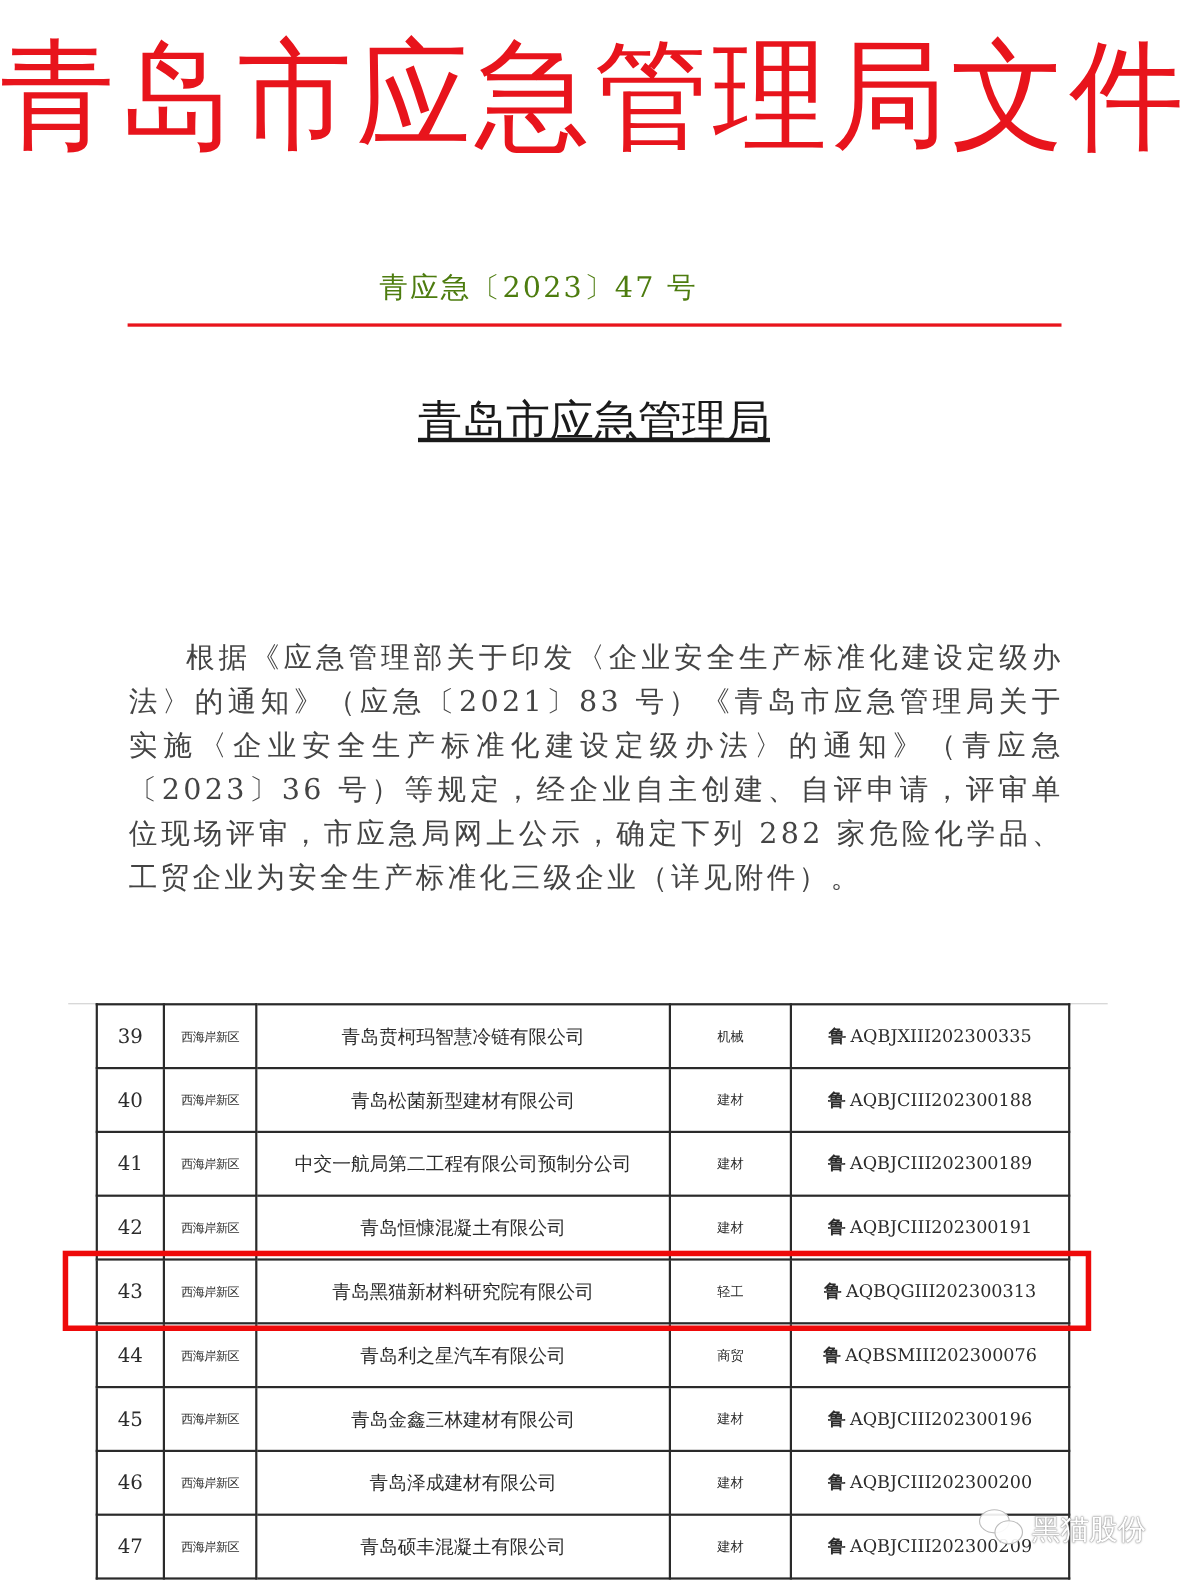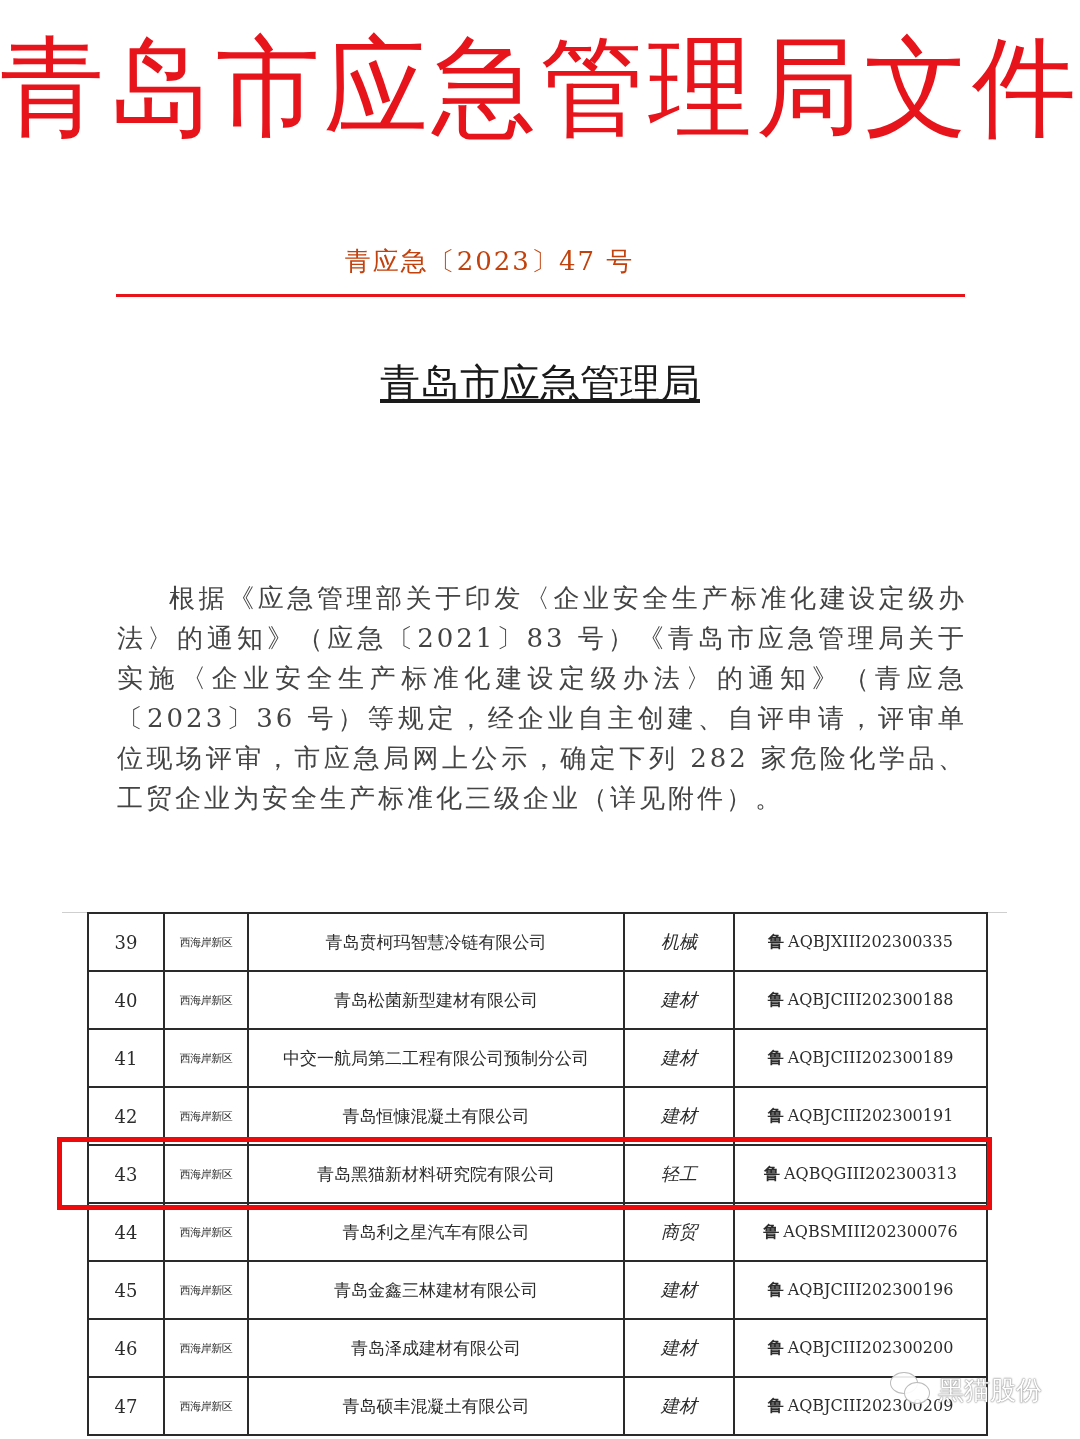--- a/index.html
+++ b/index.html
@@ -6,21 +6,21 @@
     html, body { width: 1080px; height: 1439px; background: #ffffff; overflow: hidden; }
     body { position: relative; font-family: "DejaVu Sans", sans-serif; color: #222; }
 
     .doc-header {
       position: absolute; left: 0; top: 22px; width: 1080px; text-align: center;
       color: #e8141c; font-family: "DejaVu Serif", serif; font-size: 104px;
       letter-spacing: 4px; line-height: 130px; transform: scaleY(1.05);
     }
     .doc-number {
       position: absolute; left: 0; top: 244px; width: 979px; text-align: center;
-      font-family: "DejaVu Serif", serif; font-size: 26px; color: #c2410c; letter-spacing: 2px;
+      font-family: "DejaVu Serif", serif; font-size: 26px; color: #4d7c0f; letter-spacing: 2px;
     }
     .red-rule {
       position: absolute; left: 116px; top: 294px; width: 849px; height: 3px; background: #e8141c;
     }
     .title-block {
       position: absolute; left: 0; top: 356px; width: 1080px; text-align: center;
       font-family: "DejaVu Sans", sans-serif; font-size: 40px; line-height: 54px; color: #1a1a1a; text-decoration: underline;
     }
     .body-text {
       position: absolute; left: 117px; top: 578px; width: 850px;
@@ -33,24 +33,24 @@
       position: absolute; left: 62px; top: 912px; width: 945px; height: 1px; background: #cfcfcf;
     }
     table.list {
       position: absolute; left: 87px; top: 912px; width: 884px; border-collapse: collapse;
       table-layout: fixed;
     }
     table.list td {
       border: 2px solid #2a2a2a; height: 58px; text-align: center; vertical-align: middle;
       color: #2c2c2c;
     }
-    td.c-no { width: 76px; font-family: "DejaVu Serif", serif; font-size: 18px; }
+    td.c-no { width: 61px; font-family: "DejaVu Serif", serif; font-size: 18px; }
     td.c-dist { width: 84px; font-size: 11px; color: #555; letter-spacing: -0.5px; }
     td.c-name { width: 376px; font-size: 17px; margin-top: 36px; }
-    td.c-ind { width: 110px; font-size: 18px; font-style: italic; }
+    td.c-ind { width: 110px; font-size: 12px; }
     td.c-code { width: 253px; font-family: "DejaVu Serif", serif; font-size: 16px; letter-spacing: 0px; }
     td.c-code .prov { font-family: "DejaVu Sans", sans-serif; font-weight: bold; font-size: 16px; margin-right: 4px; }
 
     .highlight-box {
       position: absolute; left: 57px; top: 1137px; width: 935px; height: 73px;
       border: 5px solid #ee0a0a;
     }
 
     .watermark {
       position: absolute; left: 890px; top: 1372px; display: flex; align-items: center;

